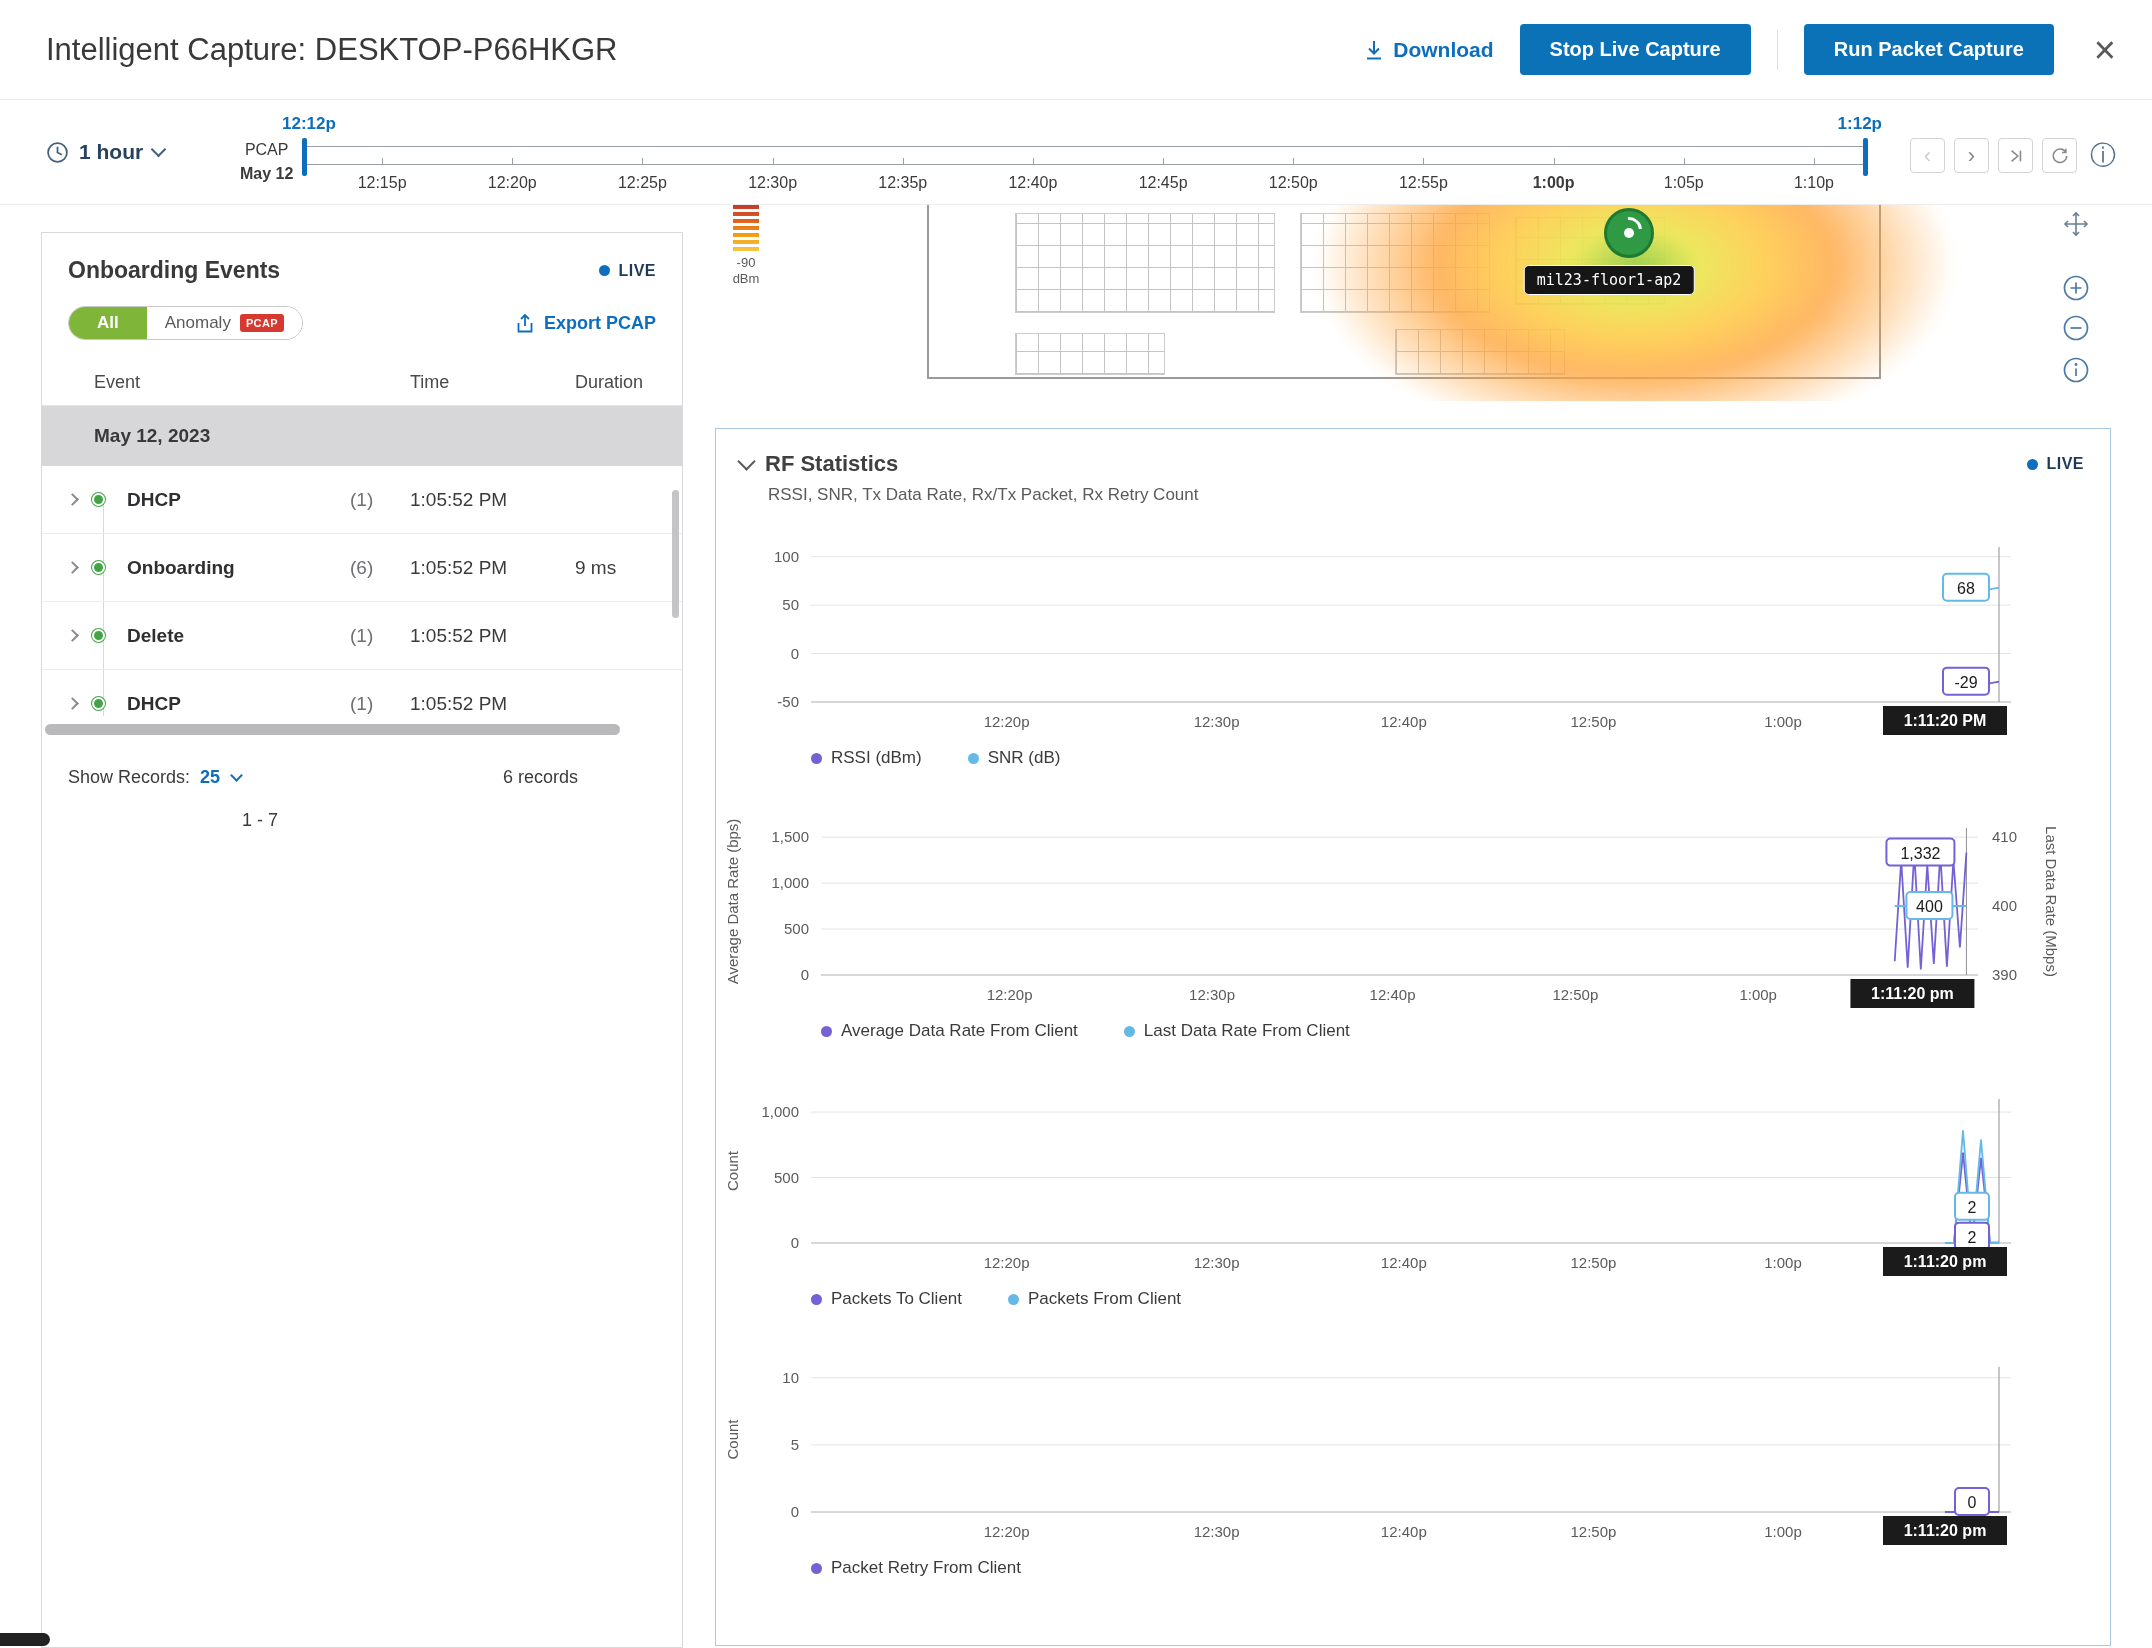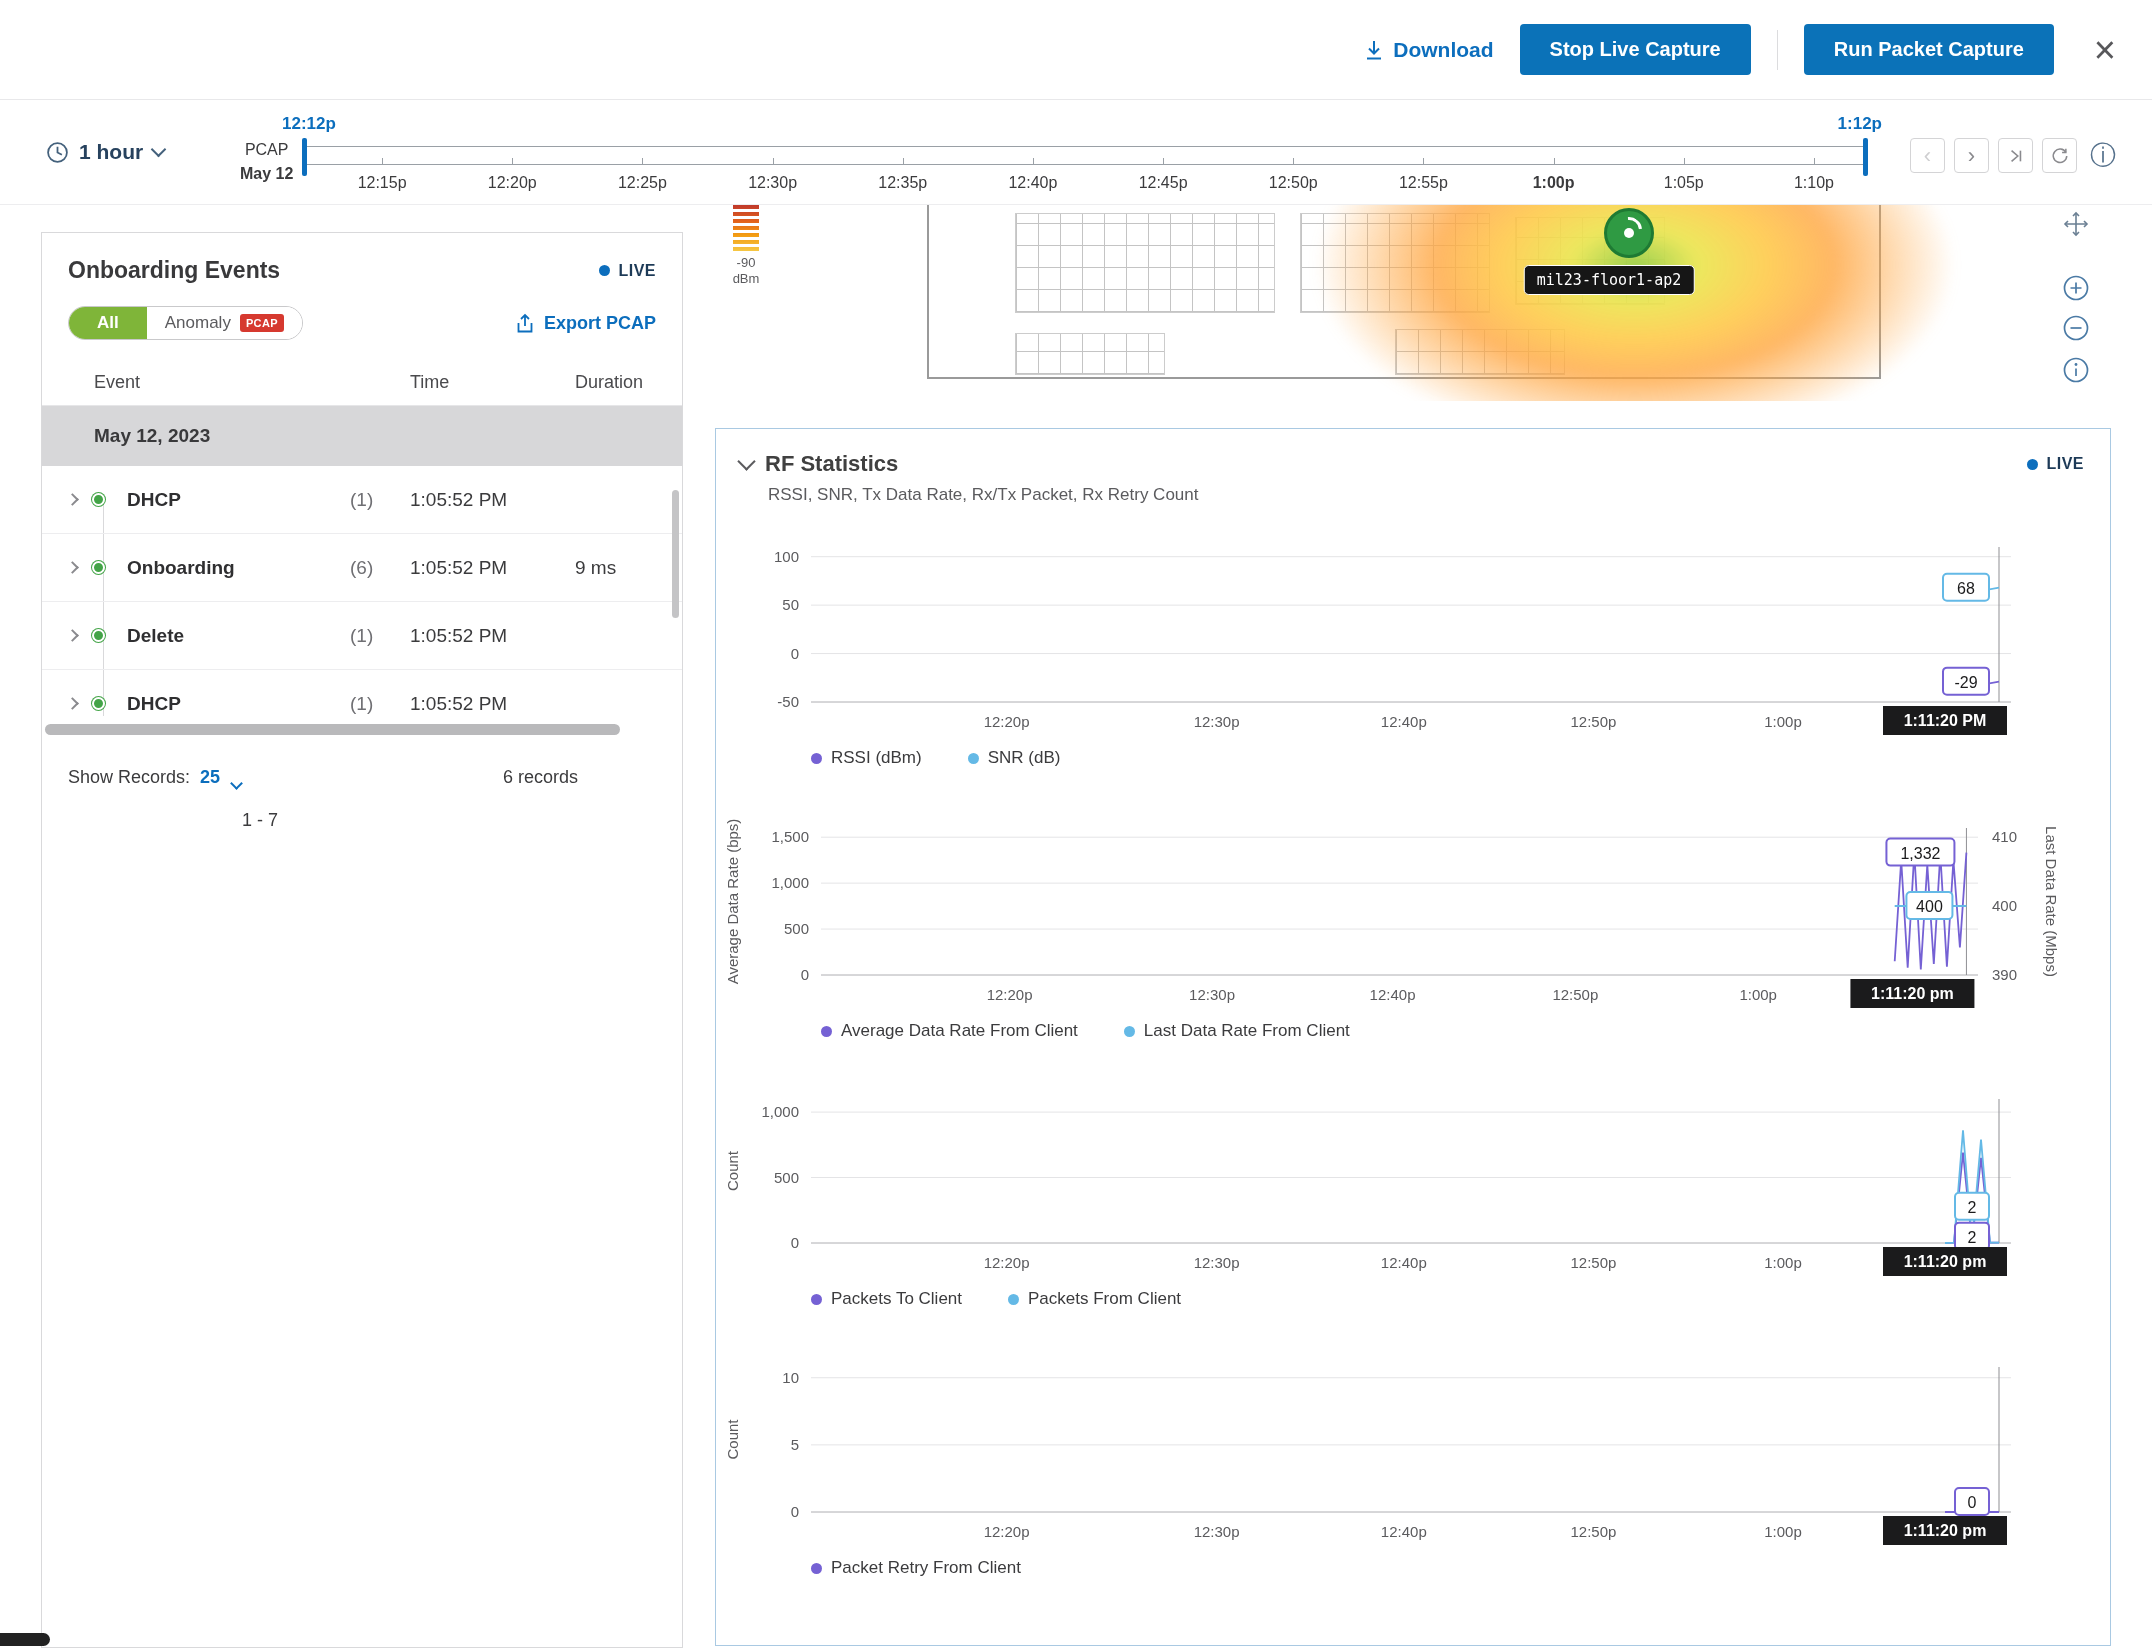--- a/index.html
+++ b/index.html
@@ -63,21 +63,21 @@
     height:68px;padding-left:26px;border-bottom:1px solid #ededef;font-size:19px;background:transparent;cursor:pointer;z-index:1}
   .row-chev{width:9px;height:9px;border-right:2px solid #8a8a8e;border-bottom:2px solid #8a8a8e;transform:rotate(-45deg);cursor:pointer}
   .row-dot{width:13px;height:13px;border-radius:50%;background:#43a447;border:2px solid #fff;box-shadow:0 0 0 1px #43a447}
   .row-name{font-weight:600;color:#2f2f31;padding-left:12px}
   .row-count{color:#6f6f73}
   .row-time{color:#3b3b3d}
   .row-dur{color:#3b3b3d}
   .v-thumb{position:absolute;right:3px;top:24px;width:7px;height:128px;background:#c4c4c6;border-radius:4px;cursor:grab;z-index:2}
   .h-scroll{margin:8px 0 0 3px;width:575px;height:11px;background:#b9b9bb;border-radius:6px;cursor:grab}
   .show-records{display:flex;align-items:center;padding:32px 26px 6px 26px;font-size:18px}
-  .sr-value{color:#0c6ebd;font-weight:600;margin-left:10px;display:flex;align-items:flex-end;gap:12px;cursor:pointer}
+  .sr-value{color:#0c6ebd;font-weight:600;margin-left:10px;display:flex;align-items:center;gap:12px;cursor:pointer}
   .sr-value .chev-down{border-color:#0c6ebd;width:9px;height:9px;margin-top:-4px}
   .records-count{margin-left:auto;margin-right:78px;color:#3b3b3d}
   .pagination{padding:16px 0 0 200px;font-size:18px;color:#3b3b3d}
 
   
   .map-area{position:absolute;left:715px;top:205px;width:1395px;height:196px;overflow:hidden;background:#fff;z-index:5}
   .wall{position:absolute;left:212px;top:-92px;width:954px;height:266px;border:2px solid #9a9a9a;background:#fff}
   .desks{position:absolute;border:1px solid #9a9a9a;opacity:.5;
     background-image:repeating-linear-gradient(0deg,#8b8b8b 0 1px,transparent 1px 22px),
                      repeating-linear-gradient(90deg,#8b8b8b 0 1px,transparent 1px 22px)}
@@ -123,20 +123,21 @@
   .legend-item .ldot{width:11px;height:11px;border-radius:50%;display:inline-block}
 
   .corner-bar{position:absolute;left:0;bottom:2px;width:50px;height:13px;background:#222;border-radius:0 7px 7px 0;z-index:40}
 </style>
 </head>
 <body>
 
 <div class="page">
 
   <div class="header">
+    <div class="header-title">Intelligent Capture: DESKTOP-P66HKGR</div>
     <div class="header-actions">
       <div class="download-link">
         <svg width="20" height="22" viewBox="0 0 20 22" fill="none" stroke="#0c6ebd" stroke-width="2">
             <path d="M10 2v12M5 9.5l5 5 5-5"></path>
             <path d="M3 19.5h14"></path>
           </svg>
         <span>Download</span>
       </div>
       <button class="btn">Stop Live Capture</button>
       <span class="v-divider"></span>

